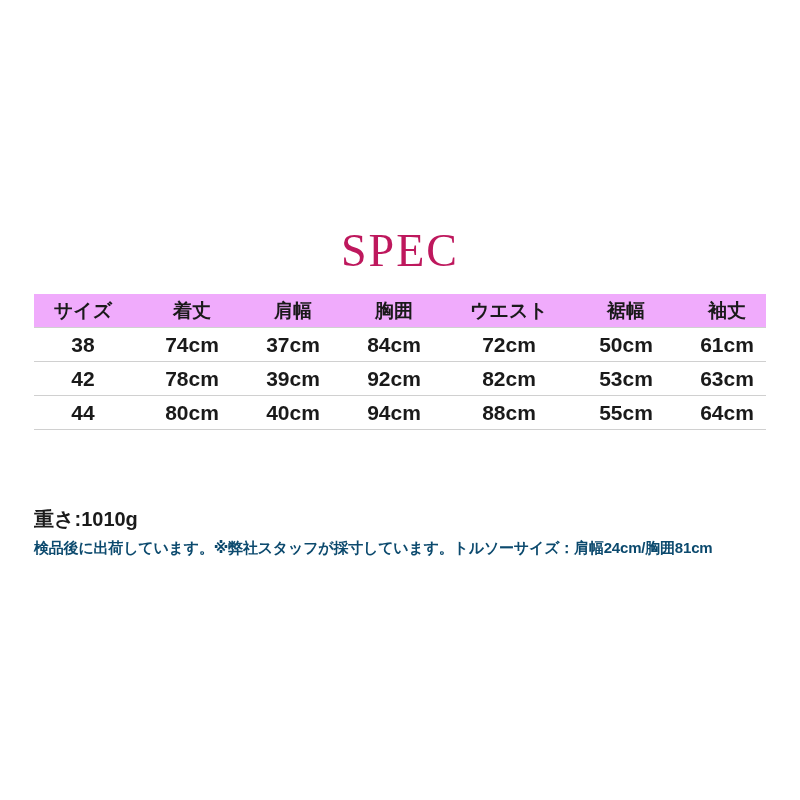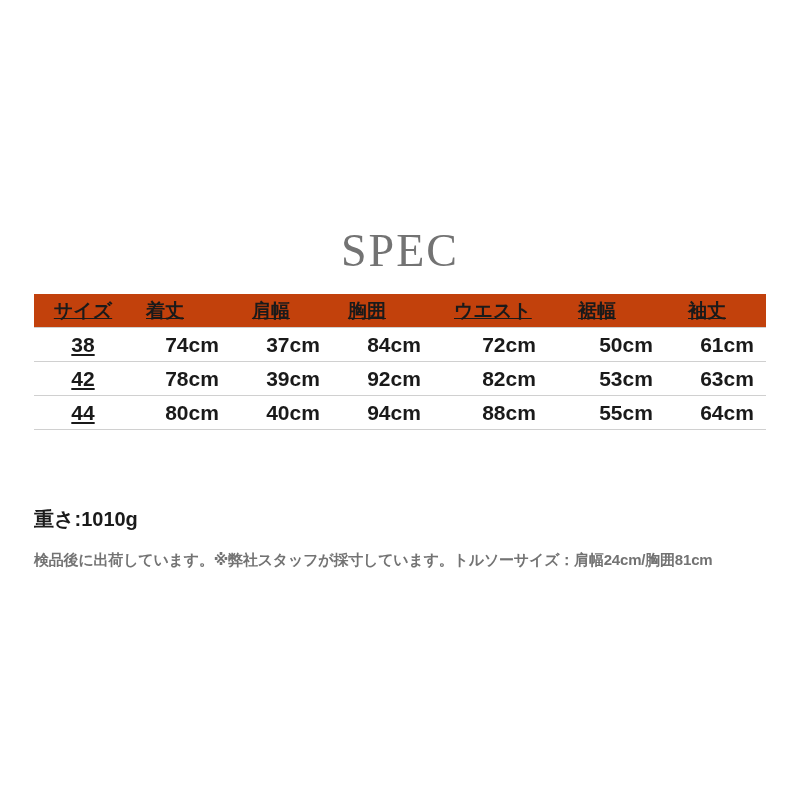--- a/index.html
+++ b/index.html
@@ -24,21 +24,21 @@
 
   .spec-title {
     position: absolute;
     top: 228px;
     left: 0;
     width: 800px;
     text-align: center;
     font-family: "Liberation Serif", "DejaVu Serif", serif;
     font-size: 46px;
     letter-spacing: 2px;
-    color: #737373;
+    color: #be185d;
     line-height: 1;
   }
 
   .table-wrap {
     position: absolute;
     top: 294px;
     left: 34px;
     width: 732px;
   }
 
@@ -53,26 +53,25 @@
     border: none;
     padding: 0;
     height: 31px;
     font-size: 19px;
     font-weight: bold;
     color: #1a1a1a;
     vertical-align: middle;
   }
 
   table.spec-table thead tr {
-    background: #c2410c;
-    text-decoration: underline;
+    background: #f0abfc;
   }
 
   table.spec-table thead th {
-    text-align: left;
+    text-align: center;
     padding-left: 14px;
     height: 33px;
     font-size: 19px;
     font-weight: bold;
   }
 
   table.spec-table thead th.col-size {
     text-align: center;
     padding-left: 0;
   }
@@ -89,21 +88,20 @@
     text-align: center;
     padding-left: 14px;
     height: 33px;
     font-size: 21px;
     font-weight: bold;
   }
 
   table.spec-table tbody td.col-size {
     text-align: center;
     padding-left: 0;
-    text-decoration: underline;
   }
 
   
   col.c0 { width: 98px; }
   col.c1 { width: 106px; }
   col.c2 { width: 96px; }
   col.c3 { width: 106px; }
   col.c4 { width: 124px; }
   col.c5 { width: 110px; }
   col.c6 { width: 92px; }
@@ -113,27 +111,27 @@
     left: 34px;
     top: 506px;
     width: 740px;
   }
 
   .note-weight {
     font-size: 20px;
     font-weight: bold;
     color: #1a1a1a;
     line-height: 1.3;
-    margin: 0 0 18px 0;
+    margin: 0 0 6px 0;
   }
 
   .note-small {
     font-size: 15px;
     font-weight: bold;
-    color: #737373;
+    color: #0c4a6e;
     line-height: 1.35;
     margin: 0;
     letter-spacing: -0.2px;
   }
 </style>
 </head>
 <body>
 
 <div class="page">
 

